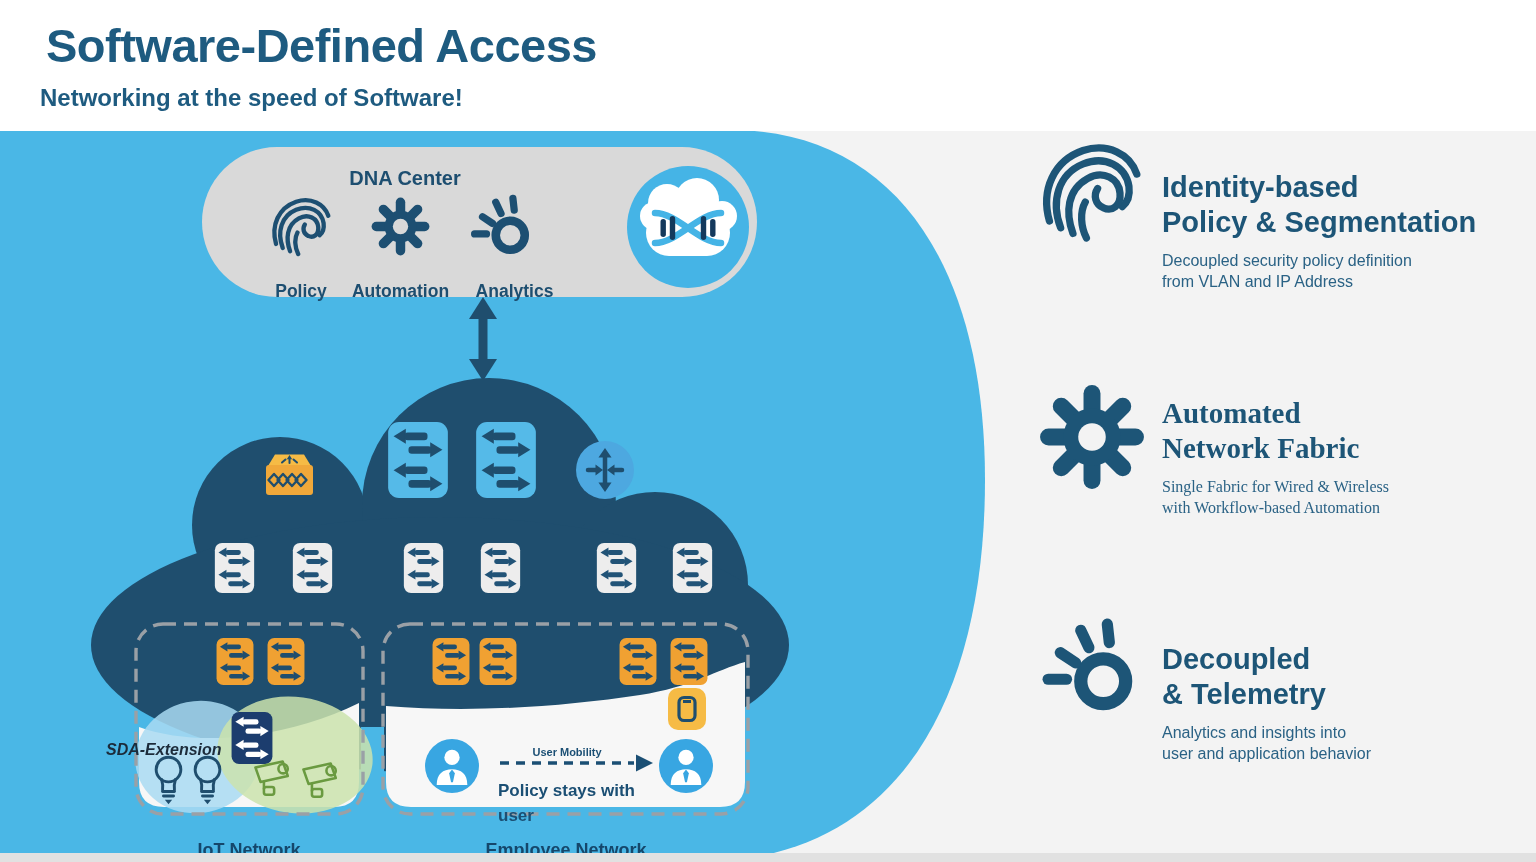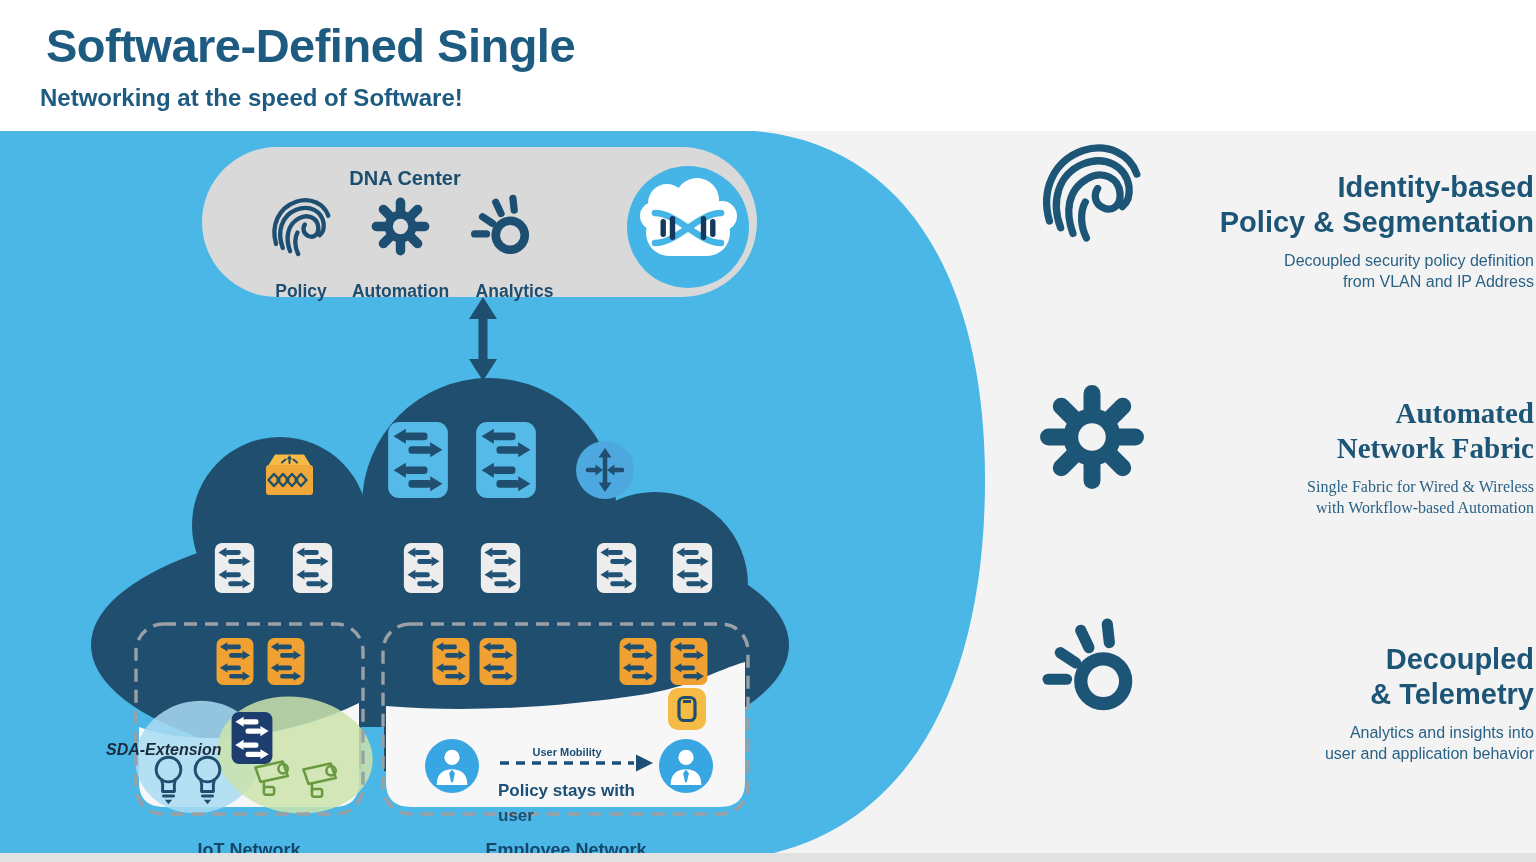--- a/index.html
+++ b/index.html
@@ -31,36 +31,36 @@
   .lbl-analytics{left:452px;width:125px;}
   .lbl-sda{left:106px;top:731px;width:124px;font-size:16px;font-weight:700;font-style:italic;color:#1c2b3a;}
   .lbl-usermob{left:498px;top:736px;width:138px;text-align:center;font-size:11px;font-weight:700;color:#1b4f74;}
   .lbl-policystays{left:498px;top:769px;width:146px;font-size:17px;font-weight:700;line-height:1.45;color:#1b4f74;}
   .lbl-iot{left:164px;top:830px;width:170px;text-align:center;font-size:18px;font-weight:700;color:#15476b;}
   .lbl-emp{left:460px;top:830px;width:212px;text-align:center;font-size:18px;font-weight:700;color:#15476b;}
   .bottom-strip{position:absolute;left:0;top:853px;width:1536px;height:9px;background:#e1e1e1;z-index:6;}
 
   .feature{position:absolute;left:1022px;width:512px;display:flex;z-index:4;}
   .feature-icon{width:140px;display:flex;justify-content:center;align-items:flex-start;color:#1d5577;flex:none;}
-  .feature-text{flex:1;text-align:right;}
+  .feature-text{flex:1;text-align:left;}
   .feature-title{font-size:29px;font-weight:700;color:#1d5577;line-height:1.22;white-space:nowrap;}
   .feature-body{font-size:16px;color:#2a6285;line-height:1.32;margin-top:9px;white-space:nowrap;}
   .f1{top:136px;} .f2{top:384px;font-family:Liberation Serif, serif;} .f3{top:616px;}
   .f1 .feature-text{margin-top:34px;} .f2 .feature-text{margin-top:12px;} .f3 .feature-text{margin-top:26px;}
 
   .sw-white{--box:#ededed;--arr:#215377;}
   .sw-blue{--box:#55bae8;--arr:#1f4e6e;}
   .sw-orange{--box:#f0a132;--arr:#1f4e6e;}
   .sw-navy{--box:#1c3d6e;--arr:#ffffff;}
 </style>
 </head>
 <body>
 
 <div class="header">
-  <div class="page-title">Software-Defined Single</div>
+  <div class="page-title">Software-Defined Access</div>
   <div class="page-subtitle">Networking at the speed of Software!</div>
 </div>
 
 <svg class="diagram-svg" width="1010" height="862" viewBox="0 0 1010 862">
   <defs>
     <symbol id="sym-switch" viewBox="0 0 44 56">
       <rect x="0" y="0" width="44" height="56" rx="8" fill="var(--box,#ededed)"></rect>
       <g fill="var(--arr,#1f4e6e)">
         <g>
           <polygon points="4,10.5 13,5 13,16"></polygon>

